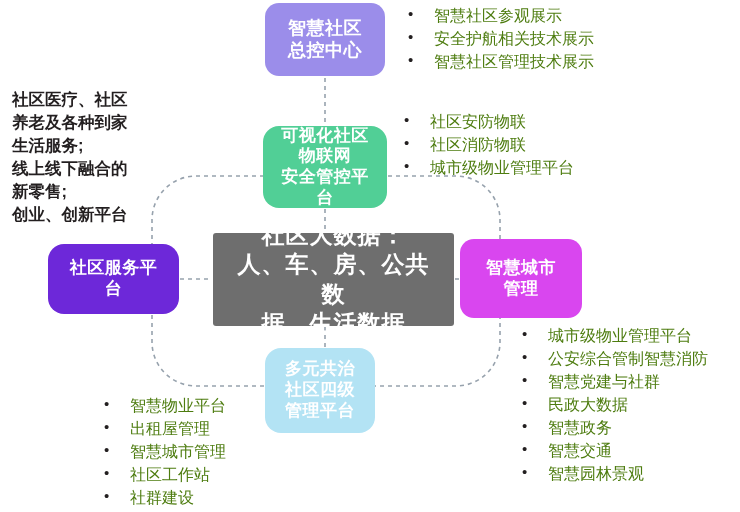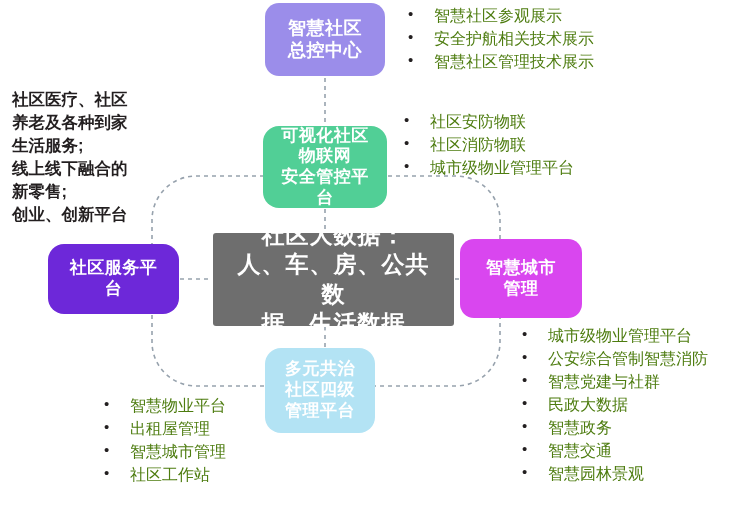--- a/index.html
+++ b/index.html
@@ -178,20 +178,21 @@
     <li>社区安防物联</li>
     <li>社区消防物联</li>
     <li>城市级物业管理平台</li>
   </ul>
 
   <ul class="bullets" id="bullets-bl">
     <li>智慧物业平台</li>
     <li>出租屋管理</li>
     <li>智慧城市管理</li>
     <li>社区工作站</li>
+    <li>社群建设</li>
   </ul>
 
   <ul class="bullets" id="bullets-br">
     <li>城市级物业管理平台</li>
     <li>公安综合管制智慧消防</li>
     <li>智慧党建与社群</li>
     <li>民政大数据</li>
     <li>智慧政务</li>
     <li>智慧交通</li>
     <li>智慧园林景观</li>

